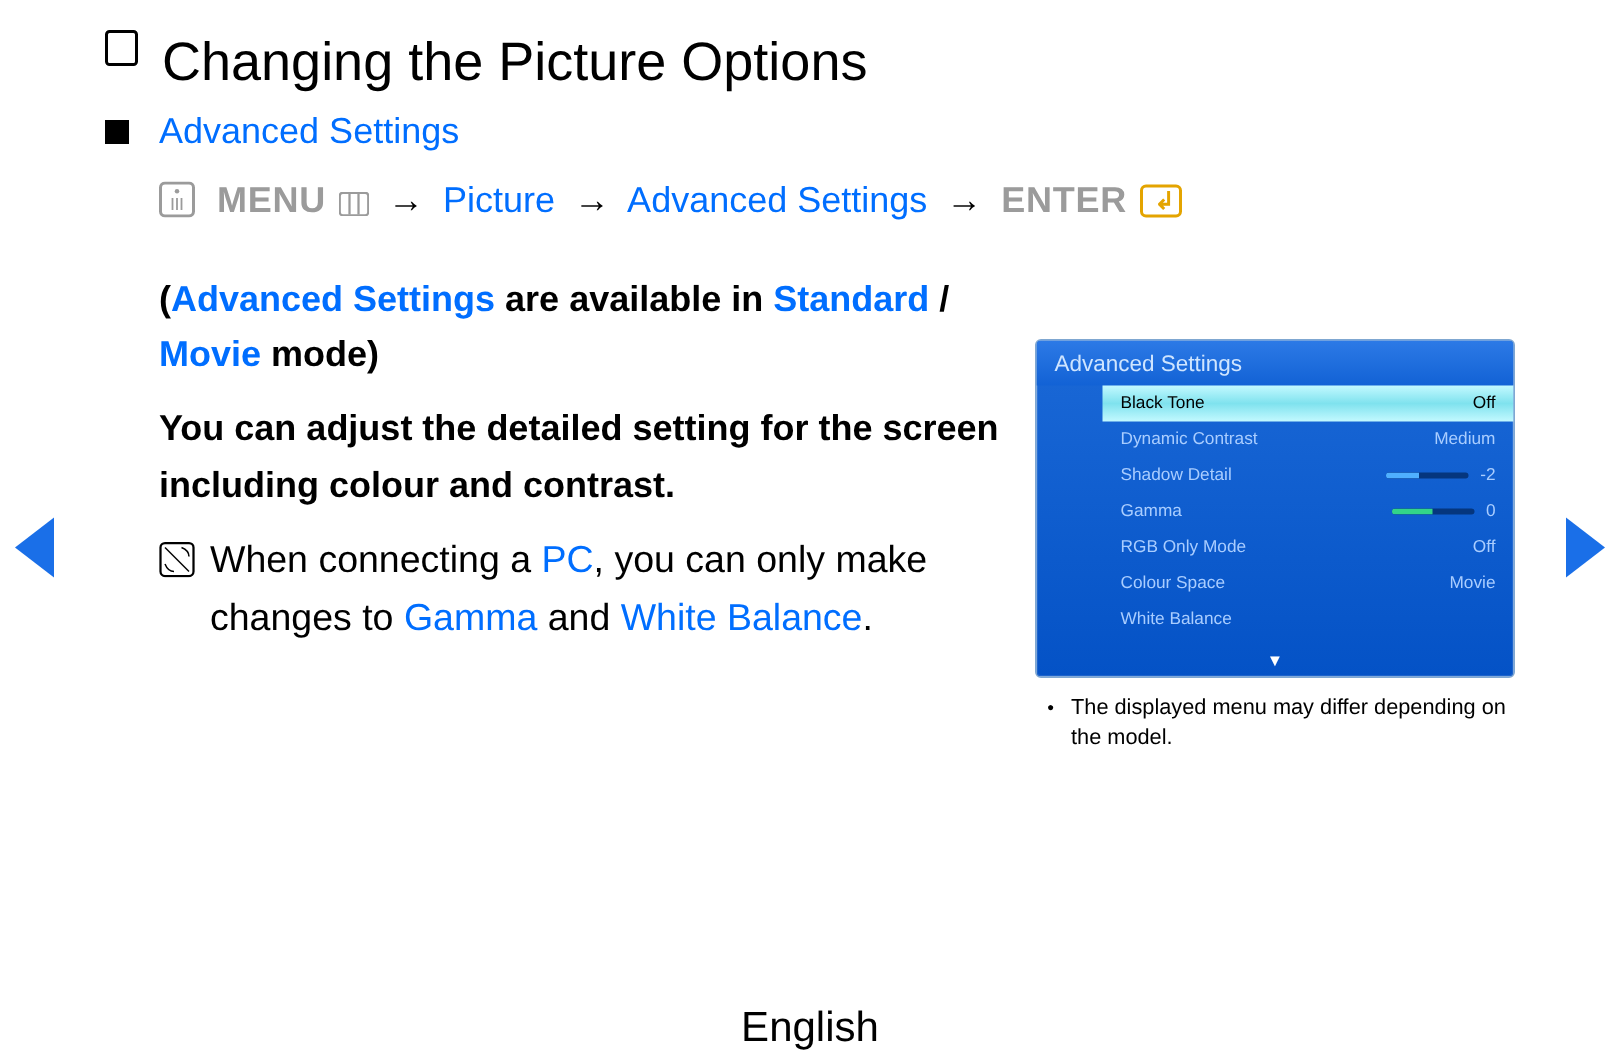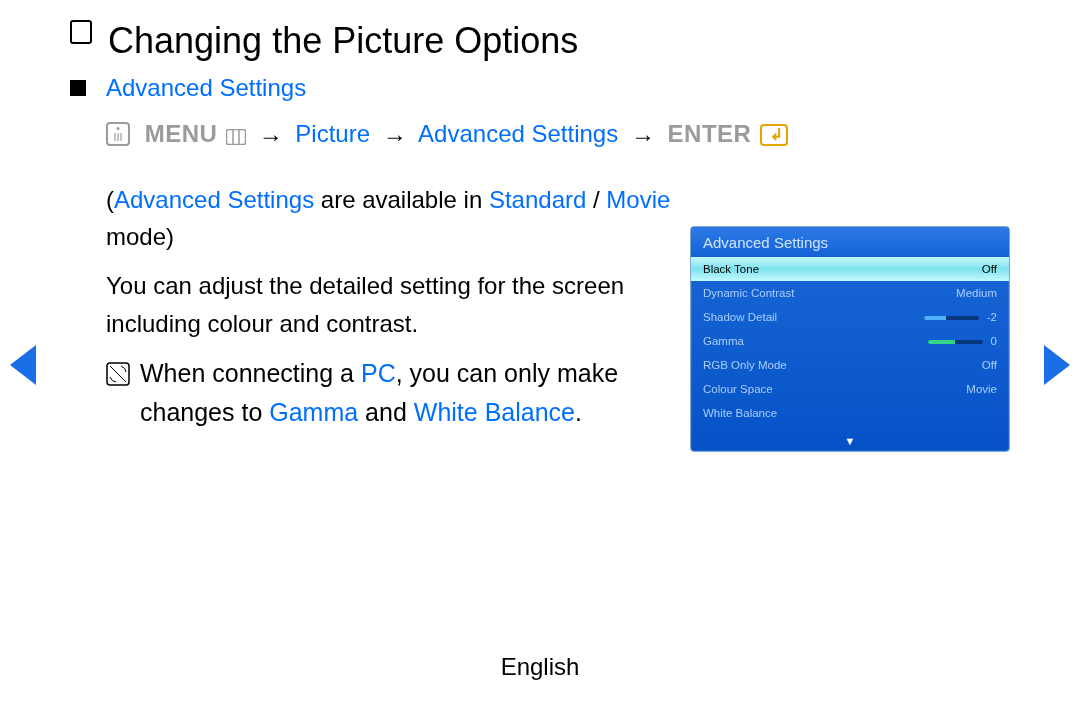--- a/index.html
+++ b/index.html
@@ -83,20 +83,21 @@
   .ob-icon {
     display:inline-block;
     vertical-align:-4px;
     margin-right:8px;
   }
   .body-text {
     font-size: 24px;
     line-height: 1.55;
     margin-bottom: 12px;
     max-width: 590px;
+    font-weight: bold;
   }
   .note-row {
     font-size:25px;
     line-height:1.55;
     max-width:590px;
     position:relative;
     padding-left:34px;
   }
   .note-icon{
     position:absolute;
@@ -120,20 +121,21 @@
     position:relative;
   }
   .tv-menu-title{
     color:#cfe5ff;
     font-size:15px;
     padding:7px 12px 6px;
     background: linear-gradient(#2d7ae6,#1262d5);
   }
   .tv-rows{
     padding-bottom:12px;
+    padding-left:44px;
   }
   .tv-row{
     display:flex;
     justify-content:space-between;
     align-items:center;
     font-size:11.5px;
     padding:6px 12px;
     color:#a9cdff;
   }
   .tv-row.sel{
@@ -196,24 +198,24 @@
   .nav-left{
     left:10px;
     border-right:26px solid #1a6fe8;
   }
   .nav-right{
     right:10px;
     border-left:26px solid #1a6fe8;
   }
   .footer-lang{
     position:absolute;
-    bottom:24px;
+    bottom:4px;
     left:0; right:0;
     text-align:center;
-    font-size:24px;
+    font-size:28px;
     font-weight:300;
   }
 </style>
 </head>
 <body>
 
 <div class="nav-left"></div>
 <div class="nav-right"></div>
 
 <div class="page">
@@ -299,16 +301,17 @@
           <span>Colour Space</span>
           <span class="val">Movie</span>
         </div>
         <div class="tv-row">
           <span>White Balance</span>
           <span class="val"></span>
         </div>
       </div>
       <div class="tv-down-arrow">▼</div>
     </div>
+    <div class="caption">The displayed menu may differ depending on the model.</div>
   </div>
 
   <div class="footer-lang">English</div>
 </div>
 
 </body></html>

